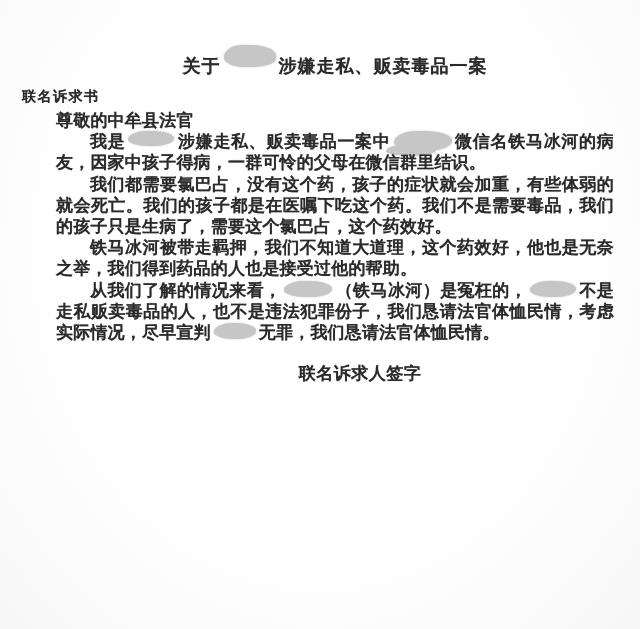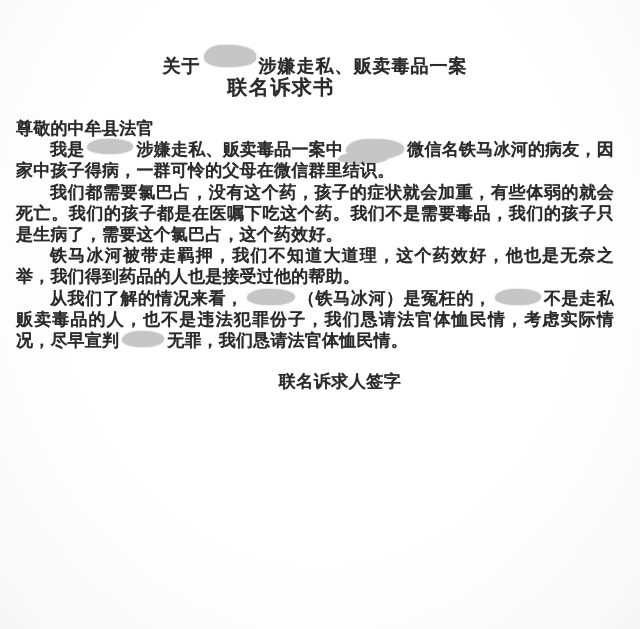--- a/index.html
+++ b/index.html
@@ -16,43 +16,43 @@
   }
   .page {
     position: relative;
     width: 640px;
     height: 629px;
     background: var(--paper, #fcfcfc);
     background-image: radial-gradient(ellipse at 50% 40%, #ffffff 55%, #f7f7f7 100%);
     color: var(--ink, #2a2a2a);
     font-weight: 700;
     overflow: hidden;
-    padding: 0 26px 0 16px;
+    padding: 0 26px 0 56px;
   }
   .scan-blur { text-shadow: 0 0 0.7px rgba(45,45,45,0.55); }
 
   .title {
     margin-top: 45px;
     text-align: center;
     font-size: 18px;
     line-height: 22px;
     letter-spacing: 1px;
     white-space: nowrap;
   }
   .subtitle {
-    margin-top: 0;
-    text-align: center;
-    font-size: 20px;
+    margin-top: 10px;
+    text-align: left;
+    font-size: 14px;
     line-height: 20px;
     letter-spacing: 1.5px;
     position: relative;
     left: -34px;
   }
   .content {
-    margin-top: 21px;
+    margin-top: 3px;
     font-size: 17px;
     line-height: 21.2px;
     letter-spacing: 0.2px;
     text-align: justify;
   }
   .content p { margin: 0; }
   .content p.indent { text-indent: 2em; }
   .salutation { font-size: 17px; }
 
   .sig-block {

